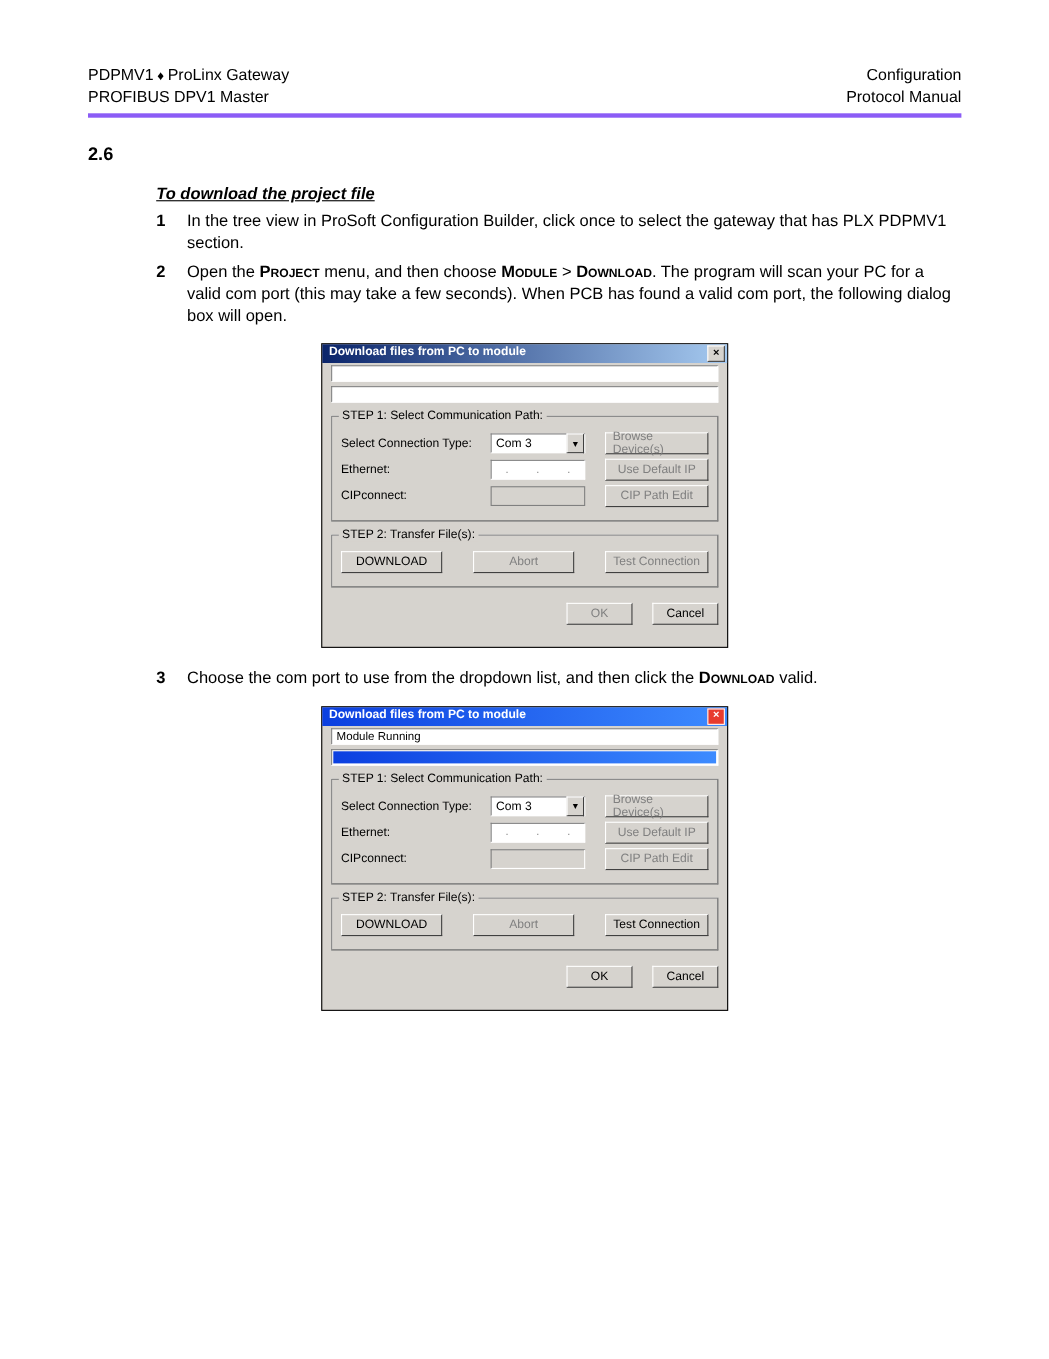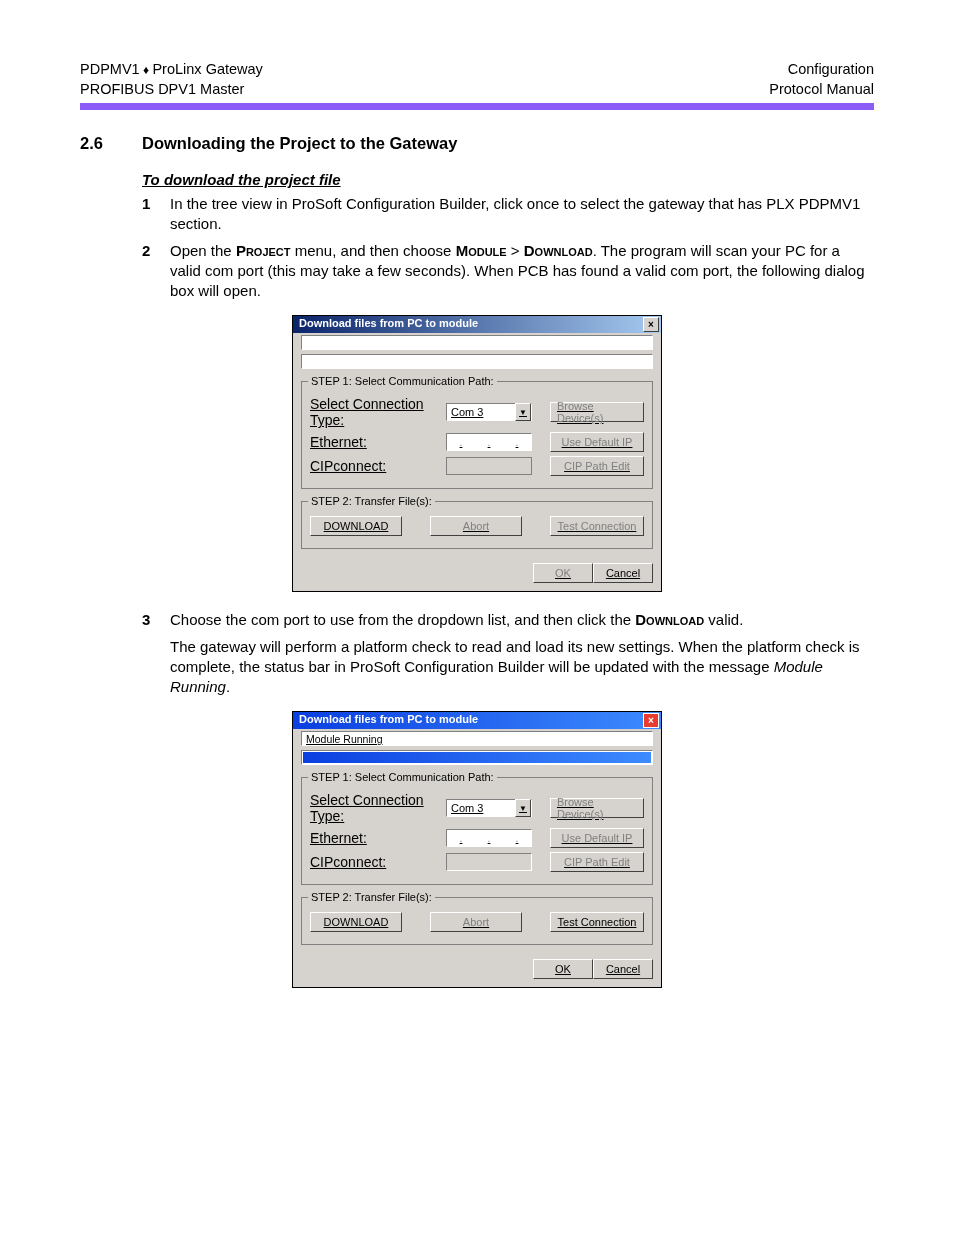--- a/index.html
+++ b/index.html
@@ -9,21 +9,21 @@
     color: #000;
     background: #fff;
     width: 954px;
   }
   .page {
     padding: 60px 80px 40px 80px;
   }
   .hdr {
     display: flex;
     justify-content: space-between;
-    border-bottom: 7px solid #8b5cf6;
+    border-bottom: 4px solid #8b5cf6;
     padding-bottom: 4px;
     margin-bottom: 24px;
     font-size: 14.5px;
   }
   .hdr .col { line-height: 1.35; }
   .hdr .rcol { text-align: right; }
   .sec-head {
     display: flex;
     font-weight: bold;
     font-size: 16.5px;
@@ -56,21 +56,21 @@
   .tb-grad-2 { background: linear-gradient(to right,#0b3fe0,#3d8bff); }
   .closebox {
     width: 14px; height: 13px;
     background: #d6d3ce;
     border: 1px solid #fff;
     border-right-color:#404040; border-bottom-color:#404040;
     display:flex; align-items:center; justify-content:center;
     font-size: 10px; line-height:1; color:#000; font-weight:bold;
   }
   .closebox.red { background:#e83c2e; color:#fff; border-color:#fff; }
-  .dlg-body { padding: 2px 8px 8px 8px; text-decoration: underline; }
+  .dlg-body { padding: 2px 8px 20px 8px; }
   .status-field {
     border: 1px solid #808080;
     border-right-color:#fff; border-bottom-color:#fff;
     background:#fff; height:15px; width:100%;
     margin-bottom:4px; padding: 1px 4px; box-sizing:border-box;
     font-size:10.5px;
   }
   .progress-outer {
     border: 1px solid #808080;
     border-right-color:#fff; border-bottom-color:#fff;
@@ -87,21 +87,21 @@
   .groupbox::before{
     content:""; position:absolute; inset:-1px; border:1px solid #808080; pointer-events:none;
   }
   .gb-legend {
     position: relative; top:-15px; left:-2px;
     background:#d6d3ce; padding:0 3px; font-size:11px;
     display:inline-block;
   }
   .gb-inner{ margin-top:-10px;}
   .frow { display:flex; align-items:center; margin: 4px 0; gap:8px;}
-  .flabel{ width:128px; flex-shrink:0; font-size:14px;}
+  .flabel{ width:128px; flex-shrink:0; font-size:11px;}
   .combo {
     display:flex; align-items:center; width:86px; height:18px;
     border:1px solid #808080; border-right-color:#fff; border-bottom-color:#fff;
     background:#fff; font-size:11px; box-sizing:border-box;
   }
   .combo span{ flex:1; padding:0 4px;}
   .combo .arrow{
     width:14px; height:16px; background:#d6d3ce;
     border:1px solid #fff; border-right-color:#404040; border-bottom-color:#404040;
     display:flex; align-items:center; justify-content:center; font-size:8px;
@@ -117,21 +117,21 @@
     background:#d6d3ce;
     border:1px solid #fff;
     border-right-color:#404040; border-bottom-color:#404040;
     font-size:11px; display:flex; align-items:center; justify-content:center;
     box-sizing:border-box;
   }
   .btn.dis { color:#808080; }
   .btn.wide{ width:92px;}
   .btn.right{ width:94px;}
   .row-2btn{ display:flex; gap:28px; align-items:center;}
-  .bottom-btns{ display:flex; justify-content:flex-end; margin-top:14px;}
+  .bottom-btns{ display:flex; justify-content:flex-end; gap:18px; margin-top:14px;}
   .ftr {
     border-top:1px solid #000;
     margin-top: 90px;
     padding-top: 6px;
     display:flex; justify-content:space-between;
     font-size:14.5px;
   }
   .ftr .rcol{ text-align:right;}
   .diamond{ font-size:12px;}
 </style>
@@ -148,21 +148,20 @@
       <div>PROFIBUS DPV1 Master</div>
     </div>
     <div class="col rcol">
       <div>Configuration</div>
       <div>Protocol Manual</div>
     </div>
   </div>
 
   <div class="sec-head">
     <div class="sec-num">2.6</div>
-    <div>Downloading the Project to the Gateway</div>
   </div>
 
   <div class="body-col">
 
     <div class="sub-h">To download the project file</div>
 
     <div class="olrow">
       <div class="olnum">1</div>
       <div>In the tree view in ProSoft Configuration Builder, click once to select the gateway that has PLX PDPMV1 section.</div>
     </div>
@@ -238,23 +237,20 @@
     </div>
   </div>
 
   <div class="body-col">
     <div class="olrow">
       <div class="olnum">3</div>
       <div>
         <span>Choose the com port to use from the dropdown list, and then click the </span><span class="sc">Download</span><span> valid.</span>
       </div>
     </div>
-    <div class="para" style="margin-left:28px">
-      <span>The gateway will perform a platform check to read and load its new settings. When the platform check is complete, the status bar in ProSoft Configuration Builder will be updated with the message </span><i>Module Running</i><span>.</span>
-    </div>
   </div>
 
   <div class="shot-wrap">
     <div class="dlg">
       <div class="titlebar tb-grad-2">
         <span>Download files from PC to module</span>
         <div class="closebox red">×</div>
       </div>
       <div class="dlg-body">
         <div class="status-field">Module Running</div>

